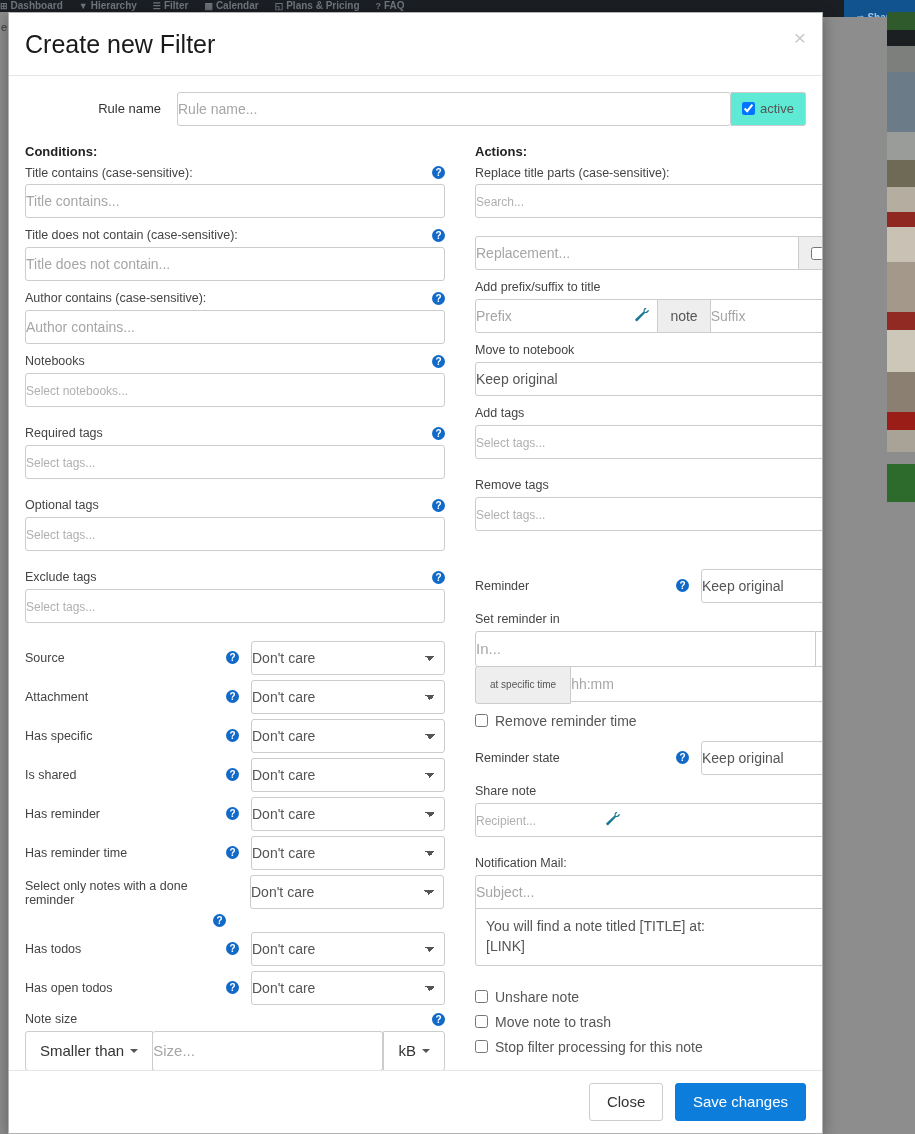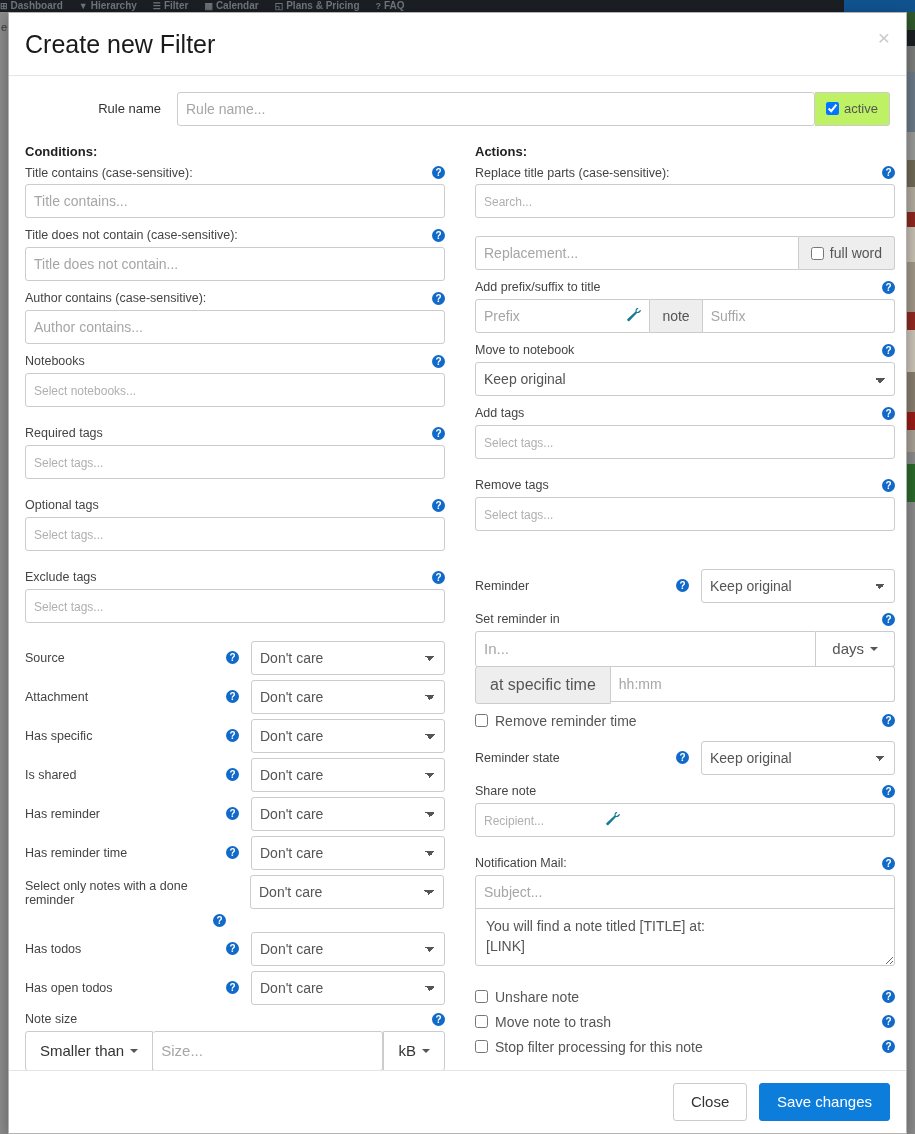--- a/index.html
+++ b/index.html
@@ -100,21 +100,21 @@
     font-weight: bold;
     overflow: hidden;
     white-space: nowrap;
   }
 
   
   #modal {
     position: absolute;
     left: 8px;
     top: 12px;
-    width: 899px;
+    width: 815px;
     height: 1122px;
     background: #fff;
     border: 1px solid #b3b3b3;
     box-shadow: 0 4px 14px rgba(0,0,0,.35);
     box-sizing: border-box;
     display: flex;
     flex-direction: column;
   }
   .modal-header {
     position: relative;
@@ -173,41 +173,41 @@
     display: flex;
     align-items: stretch;
   }
   .rule-input-group > input {
     flex: 1 1 auto;
     min-width: 0;
   }
   .rule-addon {
     border: 1px solid #cccccc;
     border-left: none;
-    background: #bef264;
+    background: #5eead4;
     padding: 0 11px;
     display: flex;
     align-items: center;
     gap: 5px;
     font-size: 13px;
     color: #555;
     border-radius: 0 3px 3px 0;
     white-space: nowrap;
   }
 
   
   input[type="text"], textarea, select {
     font-family: "Liberation Sans", sans-serif;
     font-size: 14px;
     color: #555;
     border: 1px solid #cccccc;
     border-radius: 3px;
     background: #fff;
     box-sizing: border-box;
-    padding: 5px 8px;
+    padding: 5px 0;
     height: 34px;
     outline: none;
   }
   textarea { height: auto; resize: vertical; line-height: 1.45; }
   input::placeholder, textarea::placeholder { color: #a6a6a6; }
   .input-sm {
     height: 28px;
     font-size: 12px;
     padding: 3px 8px;
   }
@@ -634,21 +634,21 @@
             <span class="help">?</span>
           </div>
           <div class="igroup">
             <input type="text" style="flex: 1 1 auto; min-width: 0px; height: 36px; font-size: 15px;" placeholder="In...">
             <div class="addon" style="background:#fff;font-size:15px;padding:0 16px">
               <span>days</span>
                 <span class="caret-dn"></span>
             </div>
           </div>
           <div class="igroup" style="margin-top:-1px">
-            <div class="addon" style="font-size:16px;padding:0 14px;min-height:36px">
+            <div class="addon" style="font-size:10px;padding:0 14px;min-height:36px">
               <span>at specific time</span>
             </div>
             <input type="text" style="flex: 1 1 auto; min-width: 0px; height: 36px; font-size: 14px;" placeholder="hh:mm">
           </div>
         </div>
 
         <div class="chk-row" style="margin-bottom:12px">
           <input type="checkbox" style="">
           <span class="chk-label">Remove reminder time</span>
           <span class="help">?</span>

